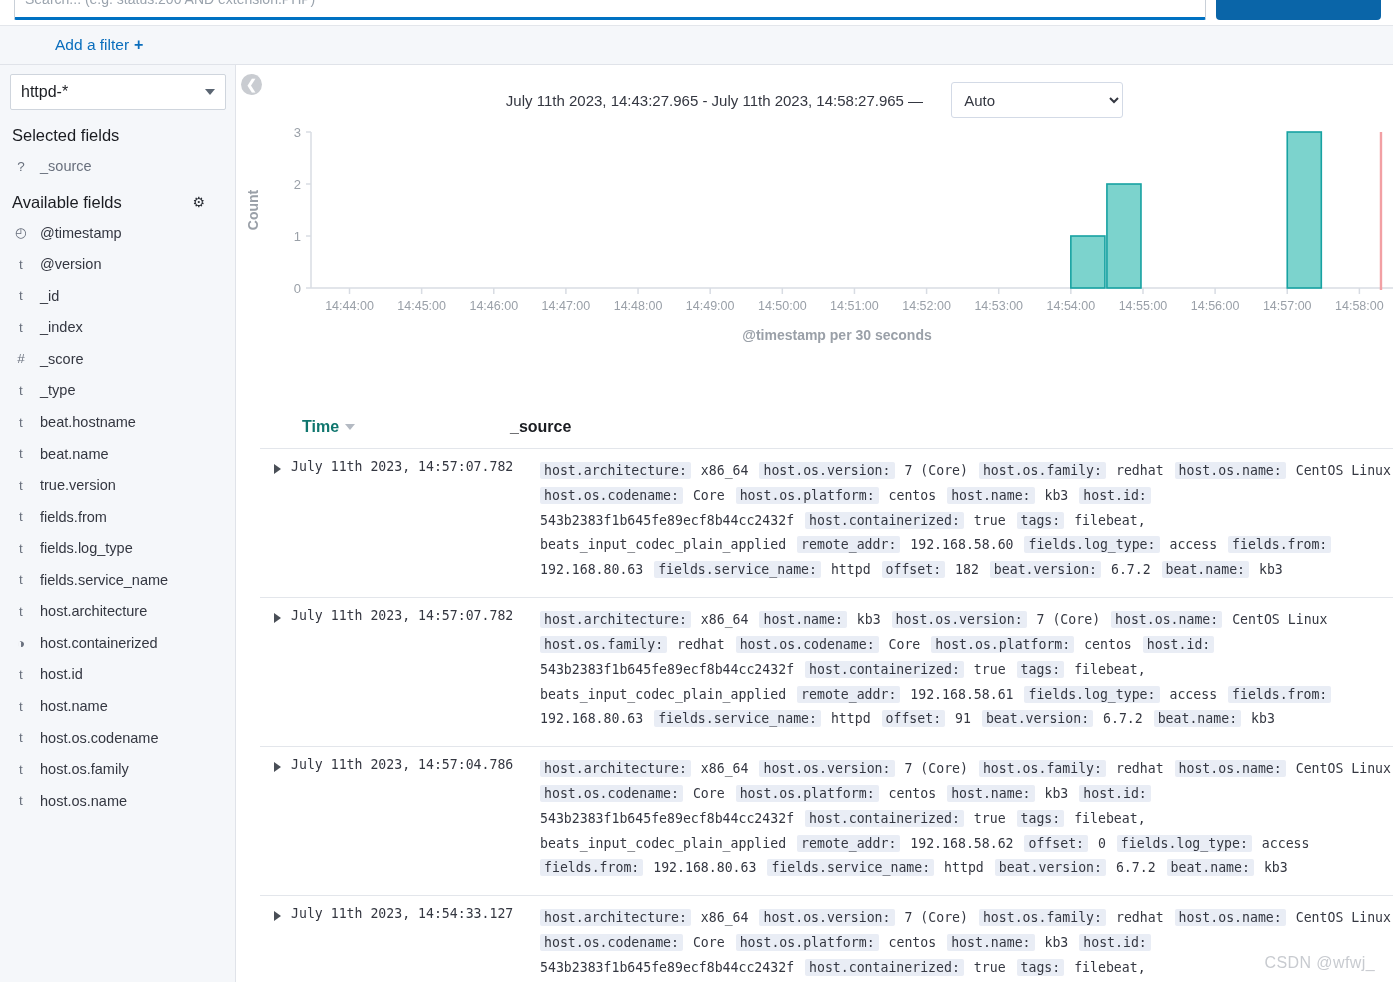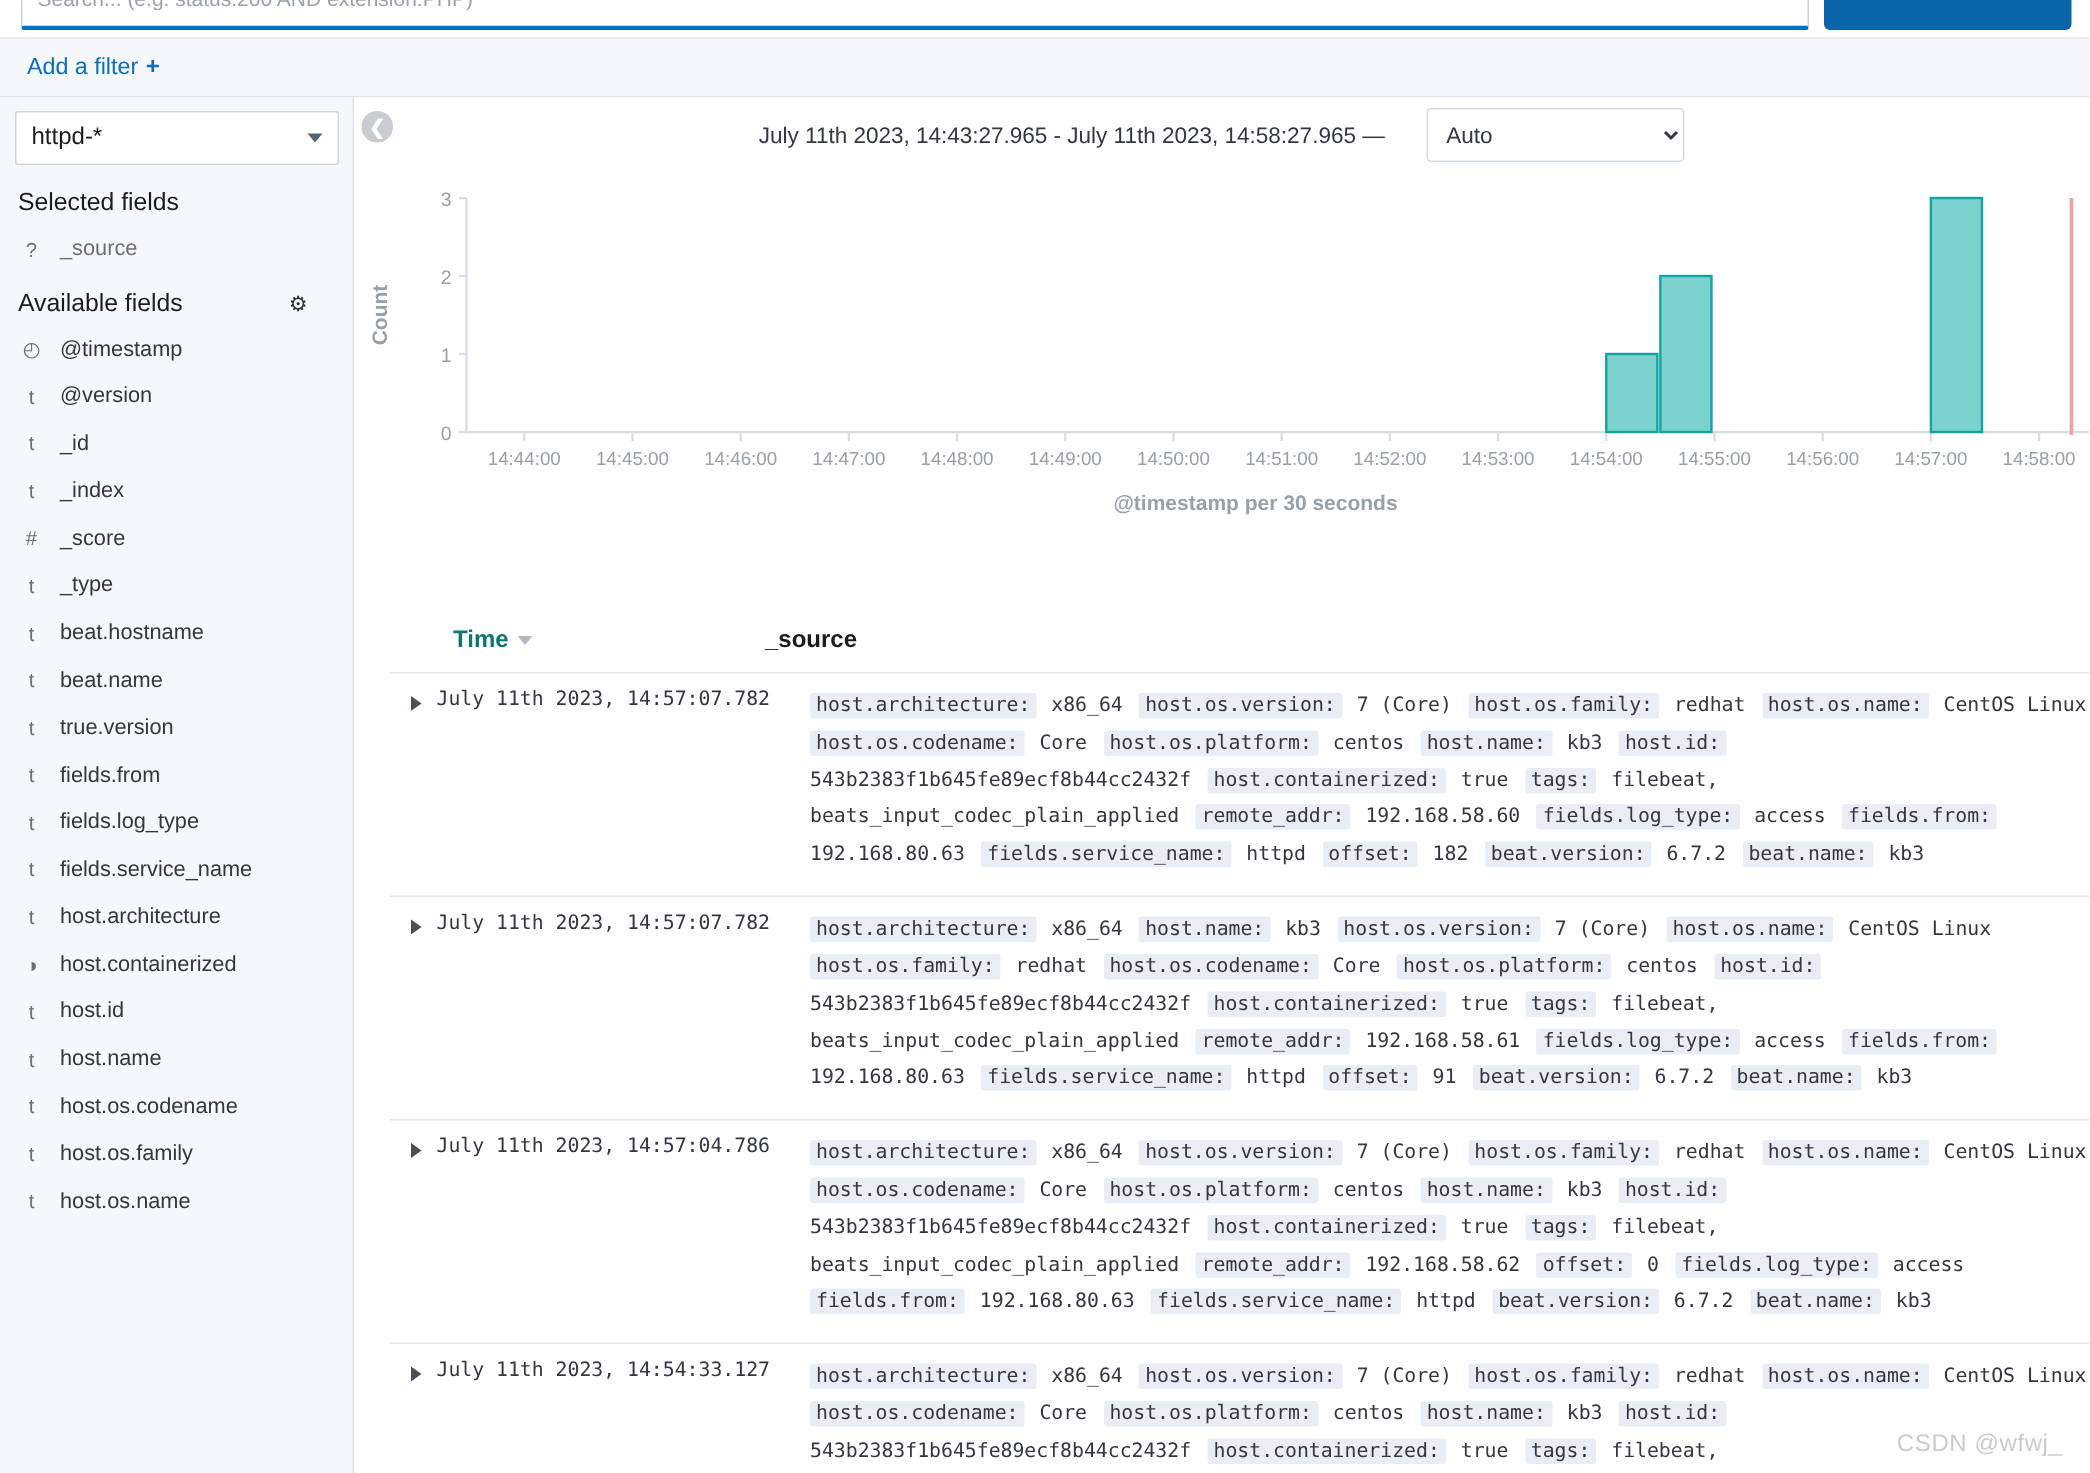--- a/index.html
+++ b/index.html
@@ -37,21 +37,21 @@
     cursor:pointer;
   }
 
   
   .filterbar {
     position: absolute; left: 0; top: 25px; width: 1393px; height: 40px;
     background: #f5f7fa; border-top: 1px solid #e3e6eb; border-bottom: 1px solid #e0e3e9;
     display: flex; align-items: center; padding-left: 18px;
   }
   .addfilter {
-    color: #0a6ebd; font-size: 15.5px; cursor: pointer; display:inline-flex; align-items:flex-start; gap:5px;
+    color: #0a6ebd; font-size: 15.5px; cursor: pointer; display:inline-flex; align-items:flex-start; gap:5px;margin-left:37px;
   }
   .addfilter .plus { font-size: 16px; font-weight: 800; }
 
   
   .sidebar {
     position: absolute; left: 0; top: 65px; width: 236px; height: 917px;
     background: #f5f7fa; border-right: 1px solid #e0e3e9;
     overflow: hidden;
   }
   .idx-wrap { padding: 9px 10px 6px 10px; }
@@ -85,21 +85,21 @@
   
   .main { position: absolute; left: 236px; top: 65px; width: 1157px; height: 917px; background:#fff; }
 
   .collapse-btn {
     position:absolute; left: 5px; top: 9px; width: 21px; height: 21px; border-radius: 50%;
     background: #c9ccd1; color:#fff; font-size: 13px; line-height: 21px; text-align:center;
     cursor:pointer; font-weight:700;
   }
 
   .timerow {
-    position: absolute; left: 0; top: 0; width: 1157px; height: 50px;
+    position: absolute; left: 0; top: 10px; width: 1157px; height: 50px;
     display:flex; align-items:center; justify-content:center; gap: 16px;
   }
   .timetext { font-size: 15px; color:#343741; }
   .interval-select {
     margin-left: 12px; width: 172px; height: 36px; border:1px solid #d3dae6; border-radius:3px;
     background:#fff; font-family:"Liberation Sans", sans-serif; font-size:15px; color:#343741;
     padding: 0 8px;
   }
 
   

